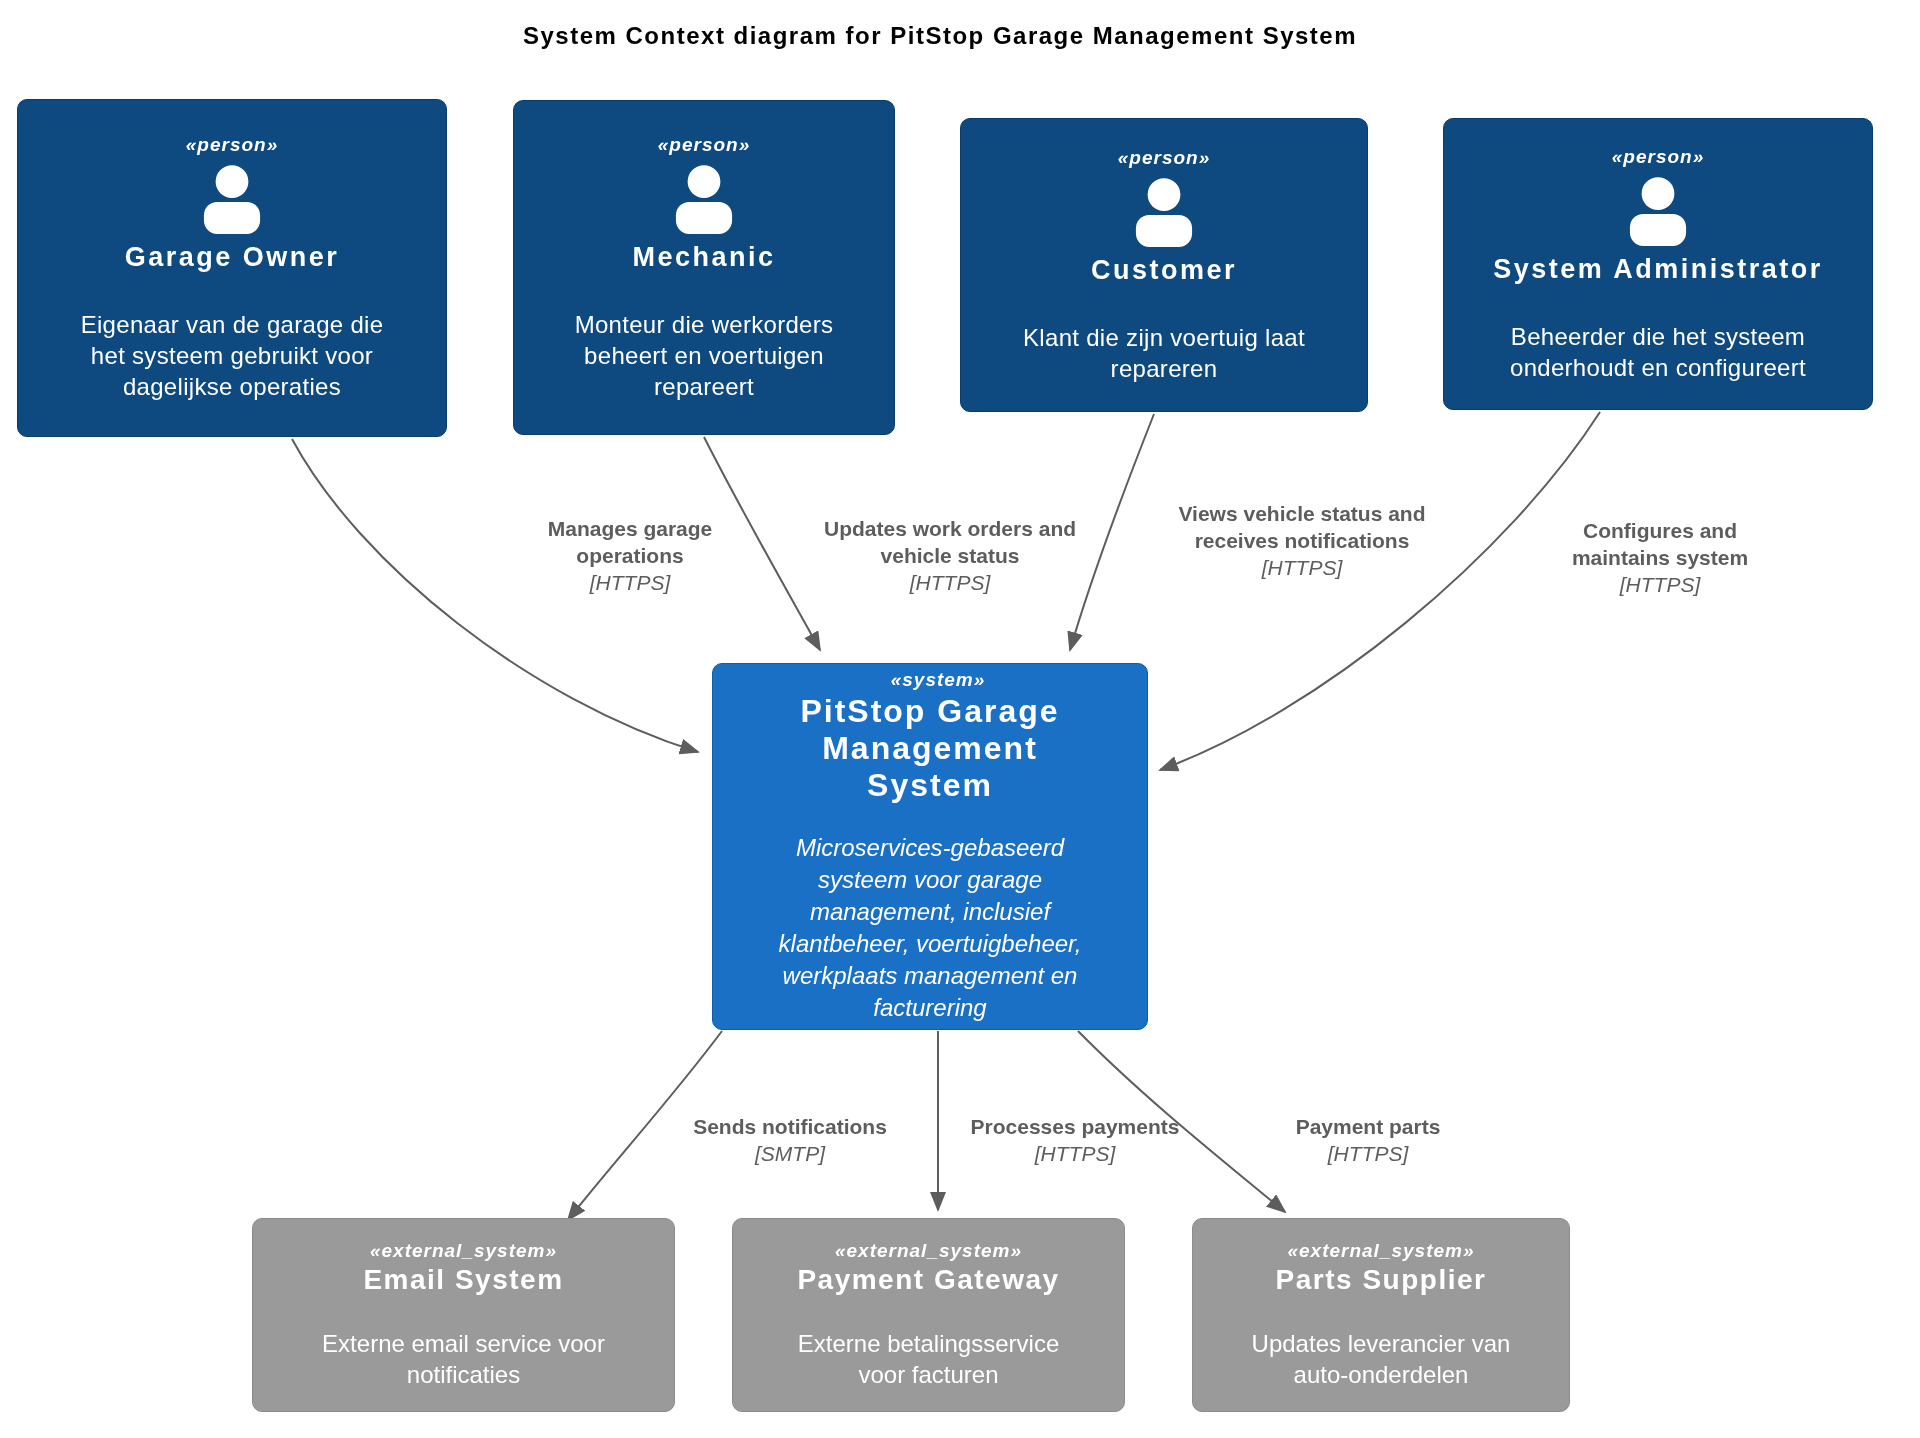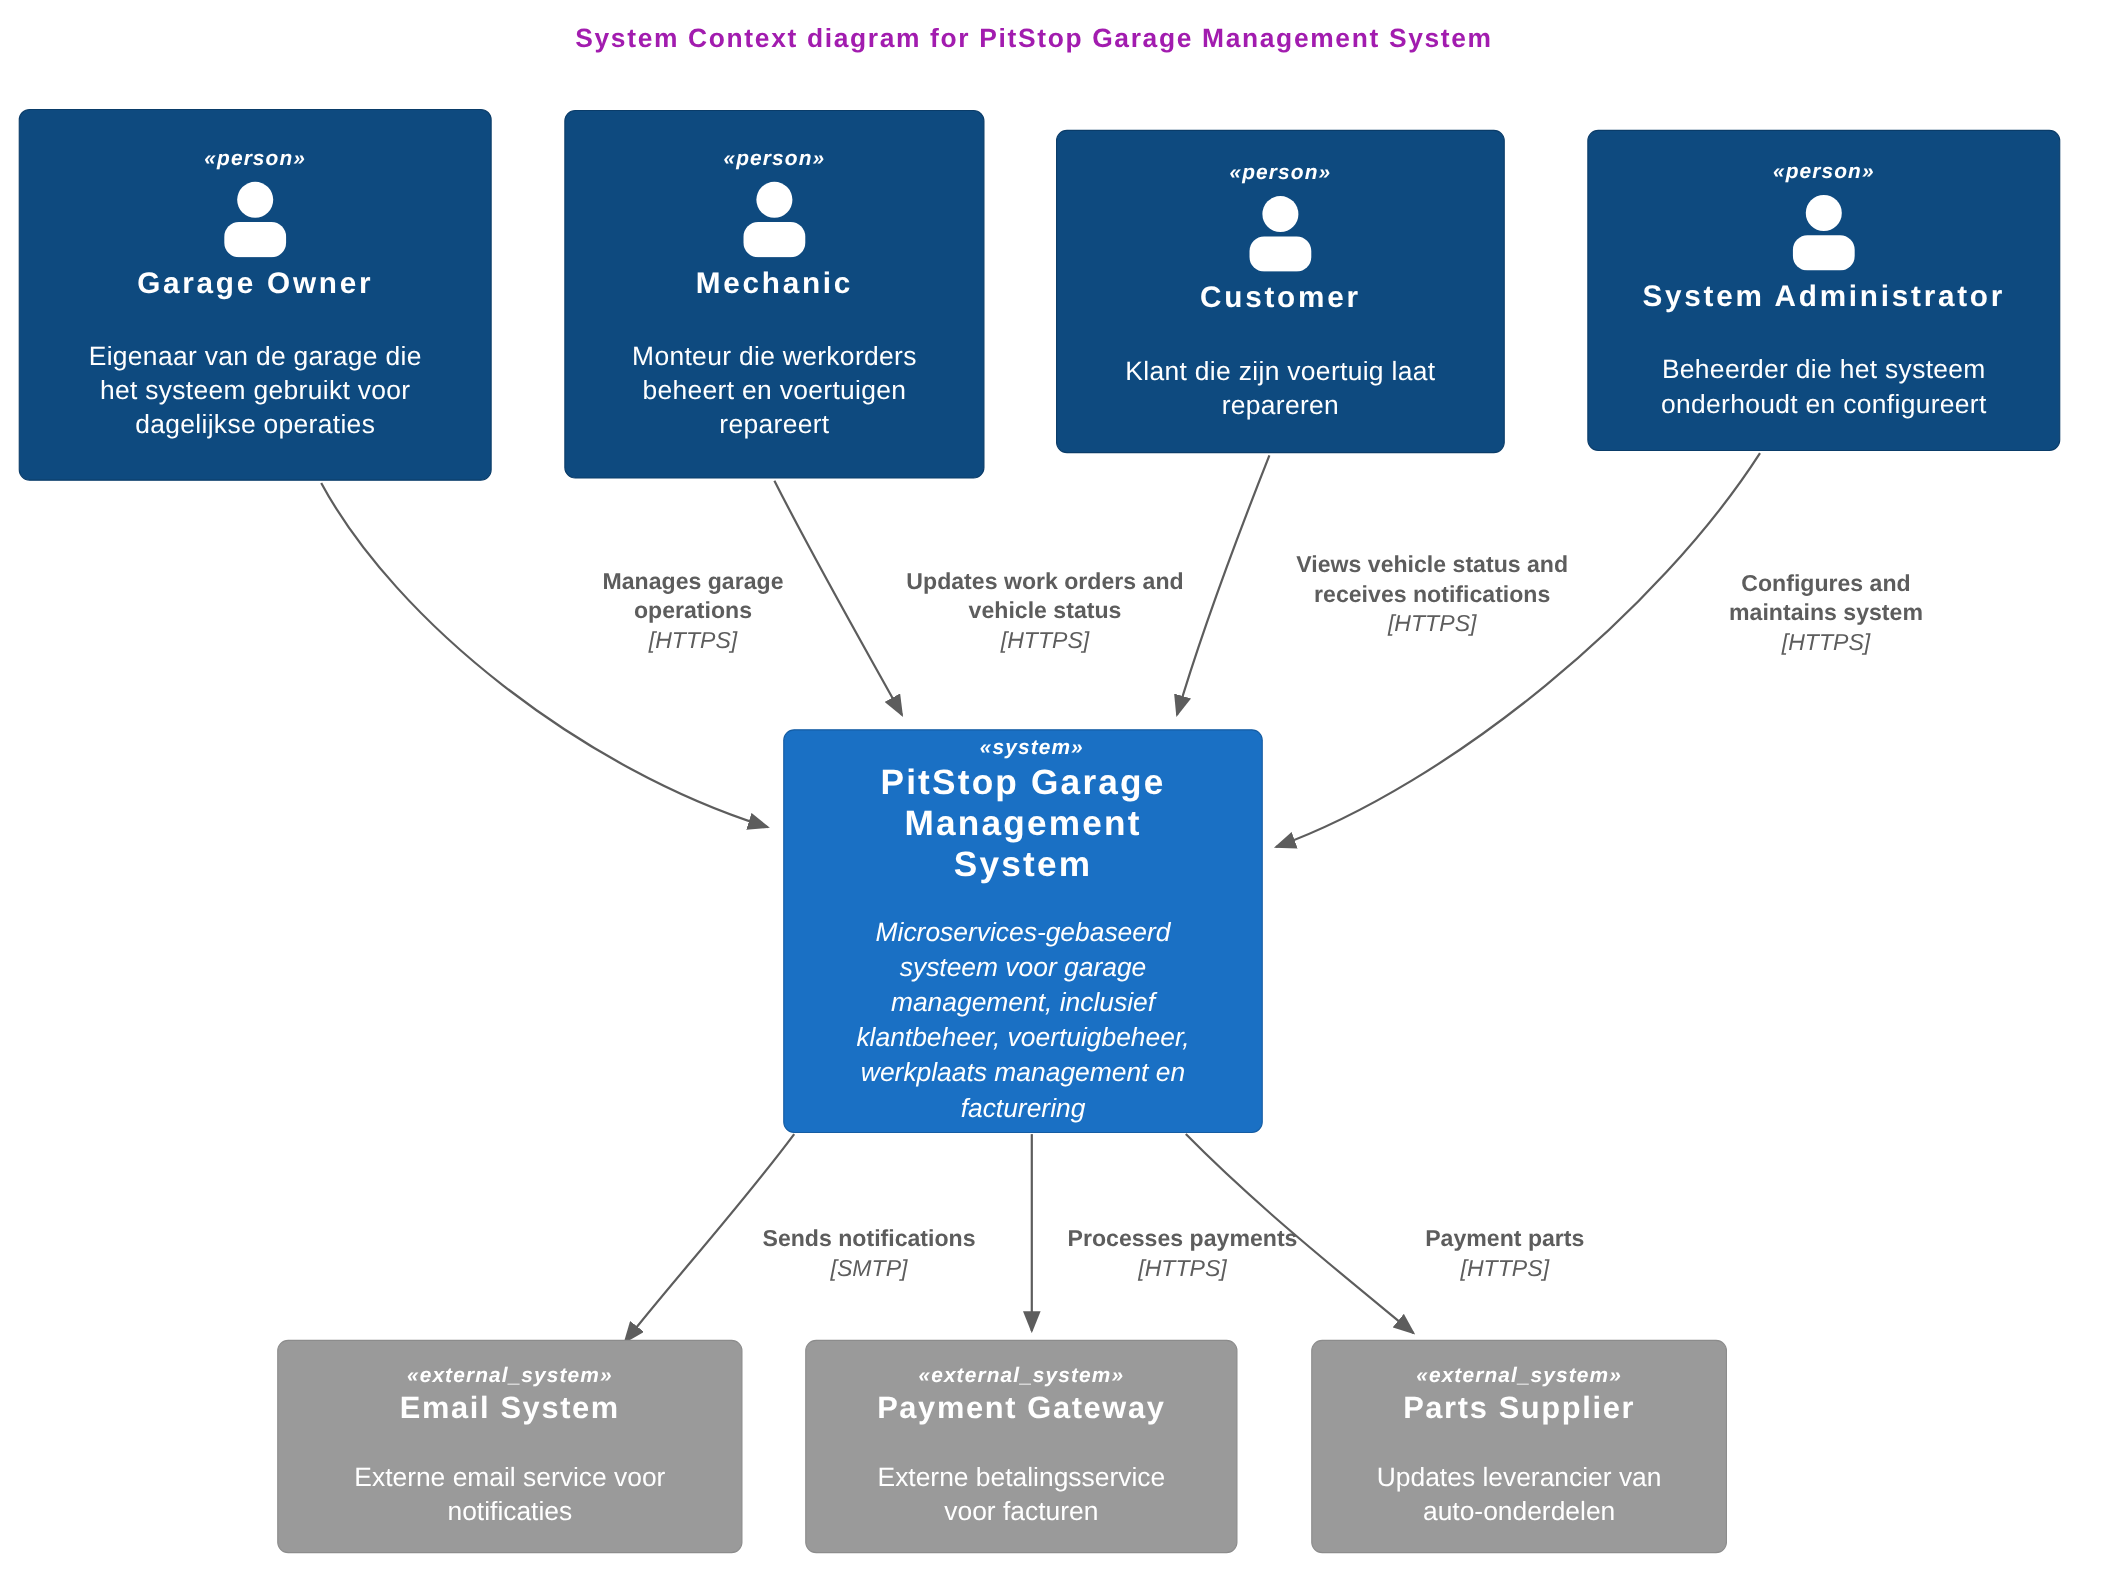--- a/index.html
+++ b/index.html
@@ -1,20 +1,20 @@
 <!DOCTYPE html>
 <html><head>
 <meta charset="utf-8">
 <style>
   html,body{margin:0;padding:0;background:#fff;}
   body{font-family:"Liberation Sans", sans-serif;}
   .canvas{position:relative;width:1920px;height:1438px;background:#ffffff;overflow:hidden;}
 
   .title{position:absolute;left:0;right:40px;top:22px;text-align:center;
-         font-size:24px;font-weight:700;letter-spacing:1.5px;color:#a21caf;}
+         font-size:24px;font-weight:700;letter-spacing:1.5px;color:#000000;}
 
   svg.edges{position:absolute;left:0;top:0;width:1920px;height:1438px;z-index:1;}
 
   .node{position:absolute;box-sizing:border-box;display:flex;flex-direction:column;
         align-items:center;justify-content:center;text-align:center;color:#fff;
         border-radius:10px;z-index:2;}
   .person{background:#0e4a7f;border:1px solid #0a3c69;}
   .system{background:#1a70c4;border:1px solid #145ca3;}
   .external{background:#9a9a9a;border:1px solid #8c8c8c;}
 

